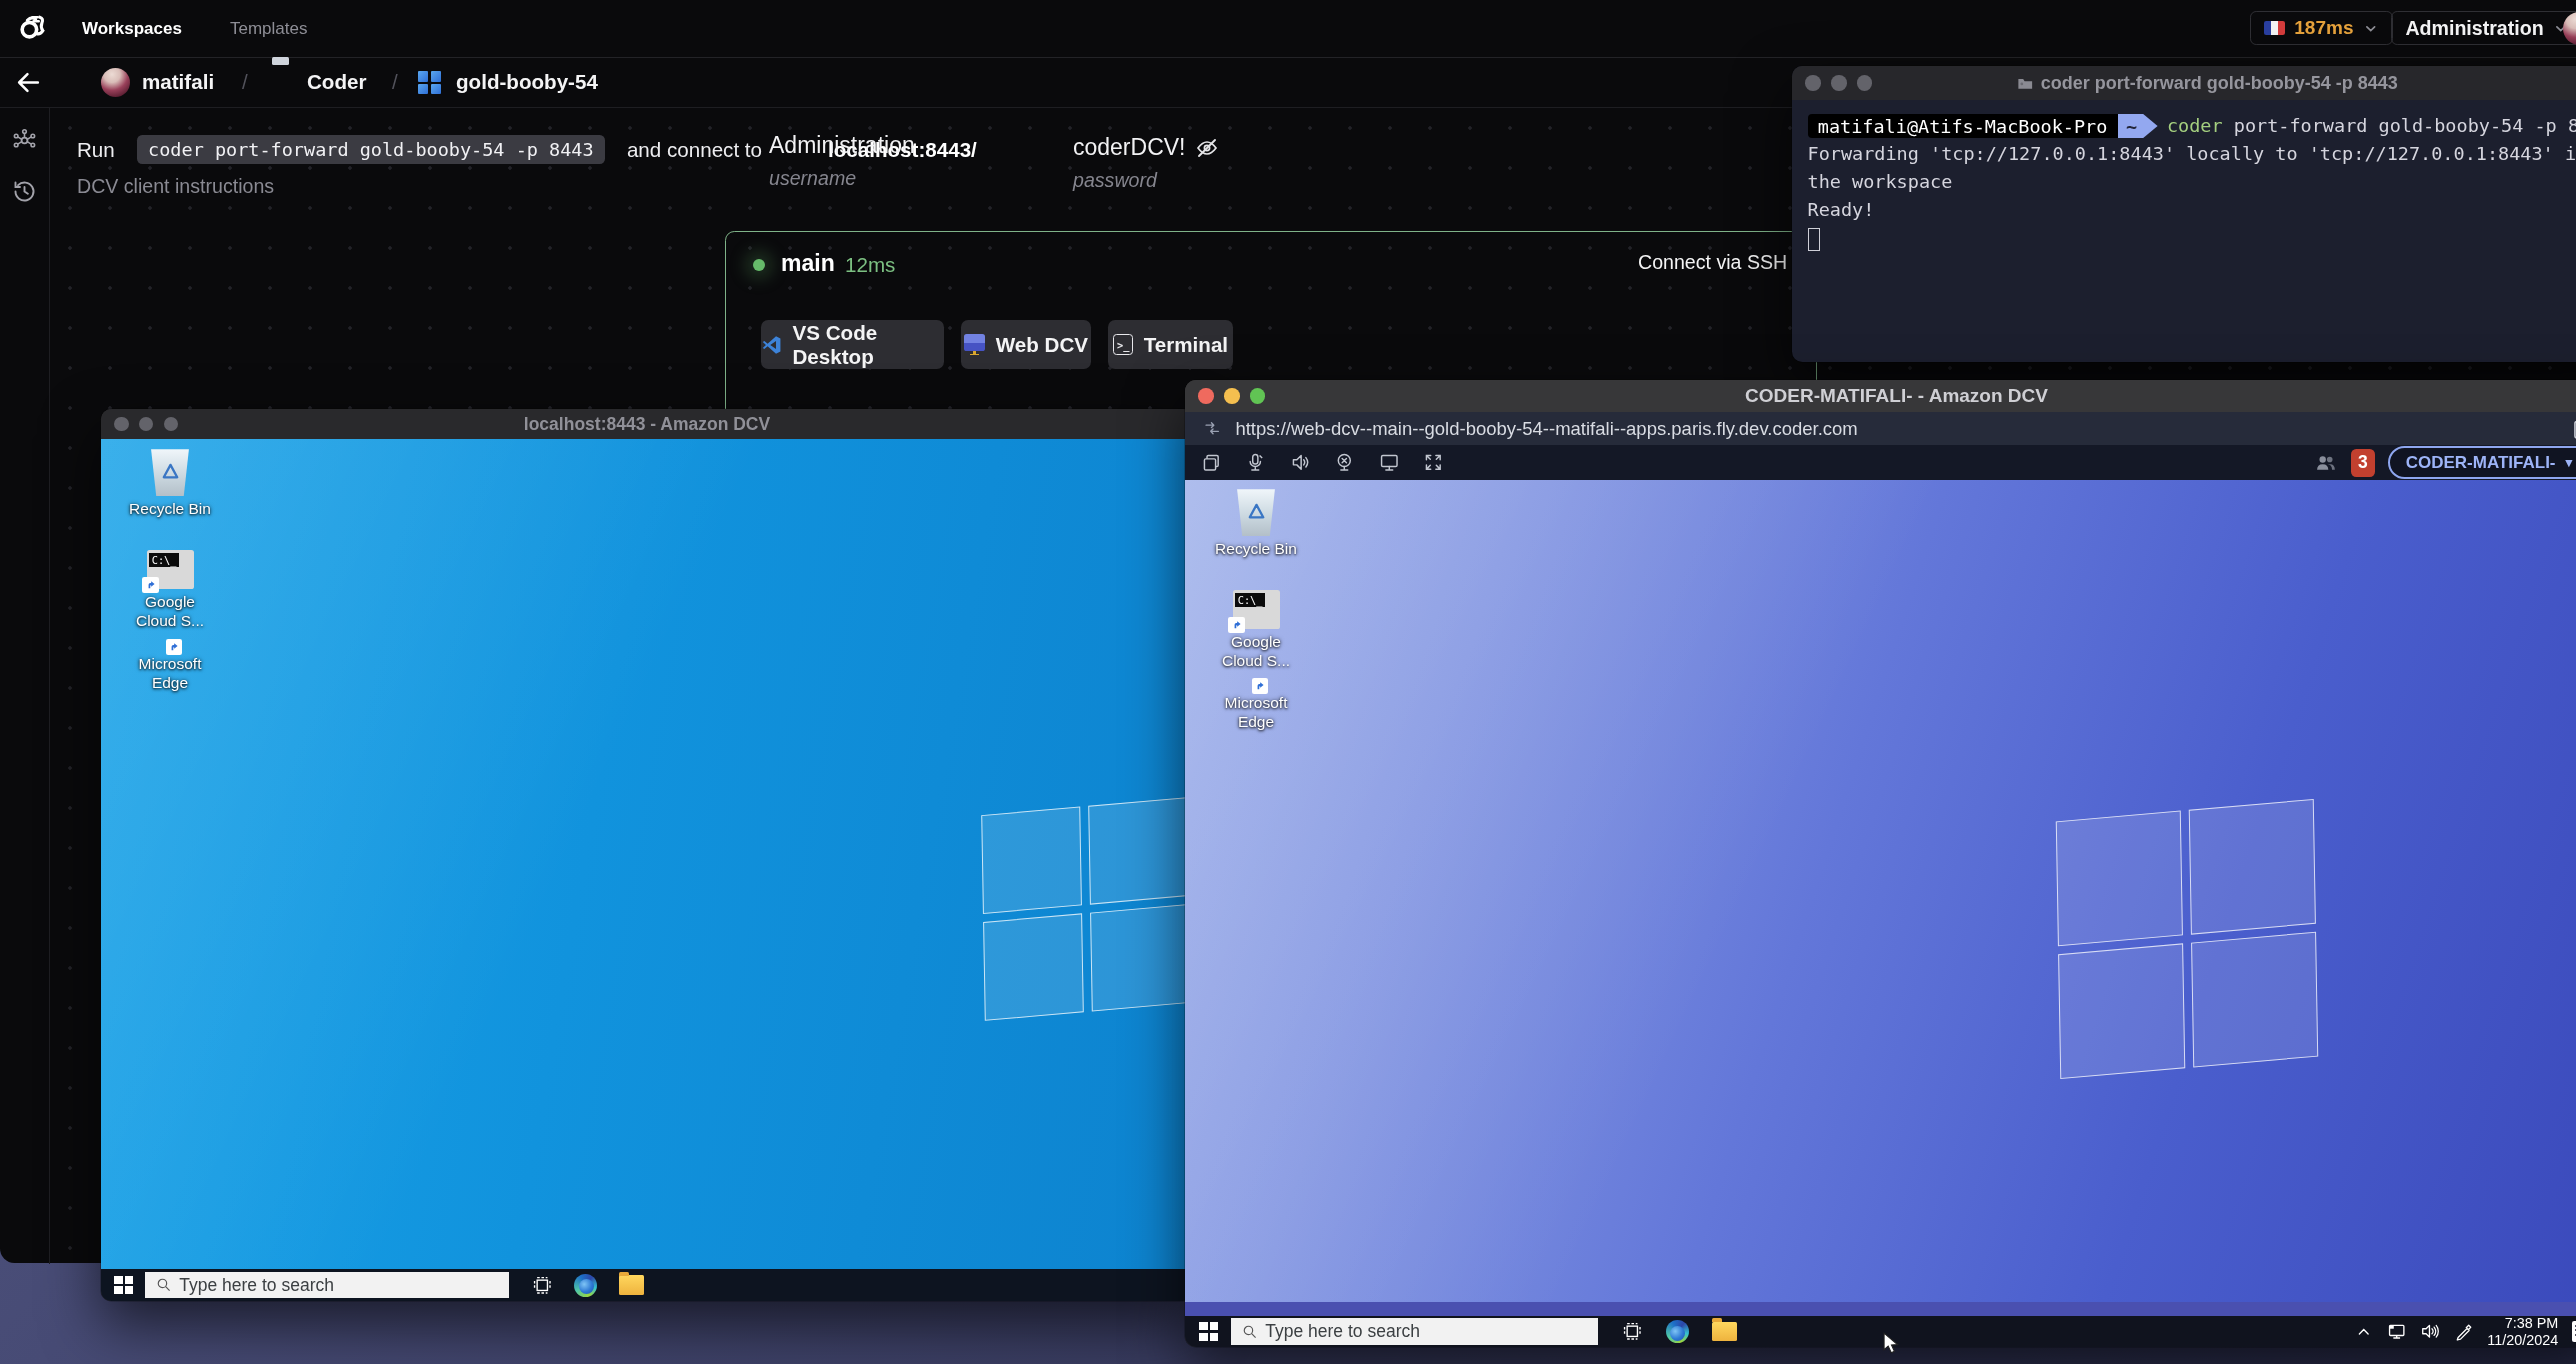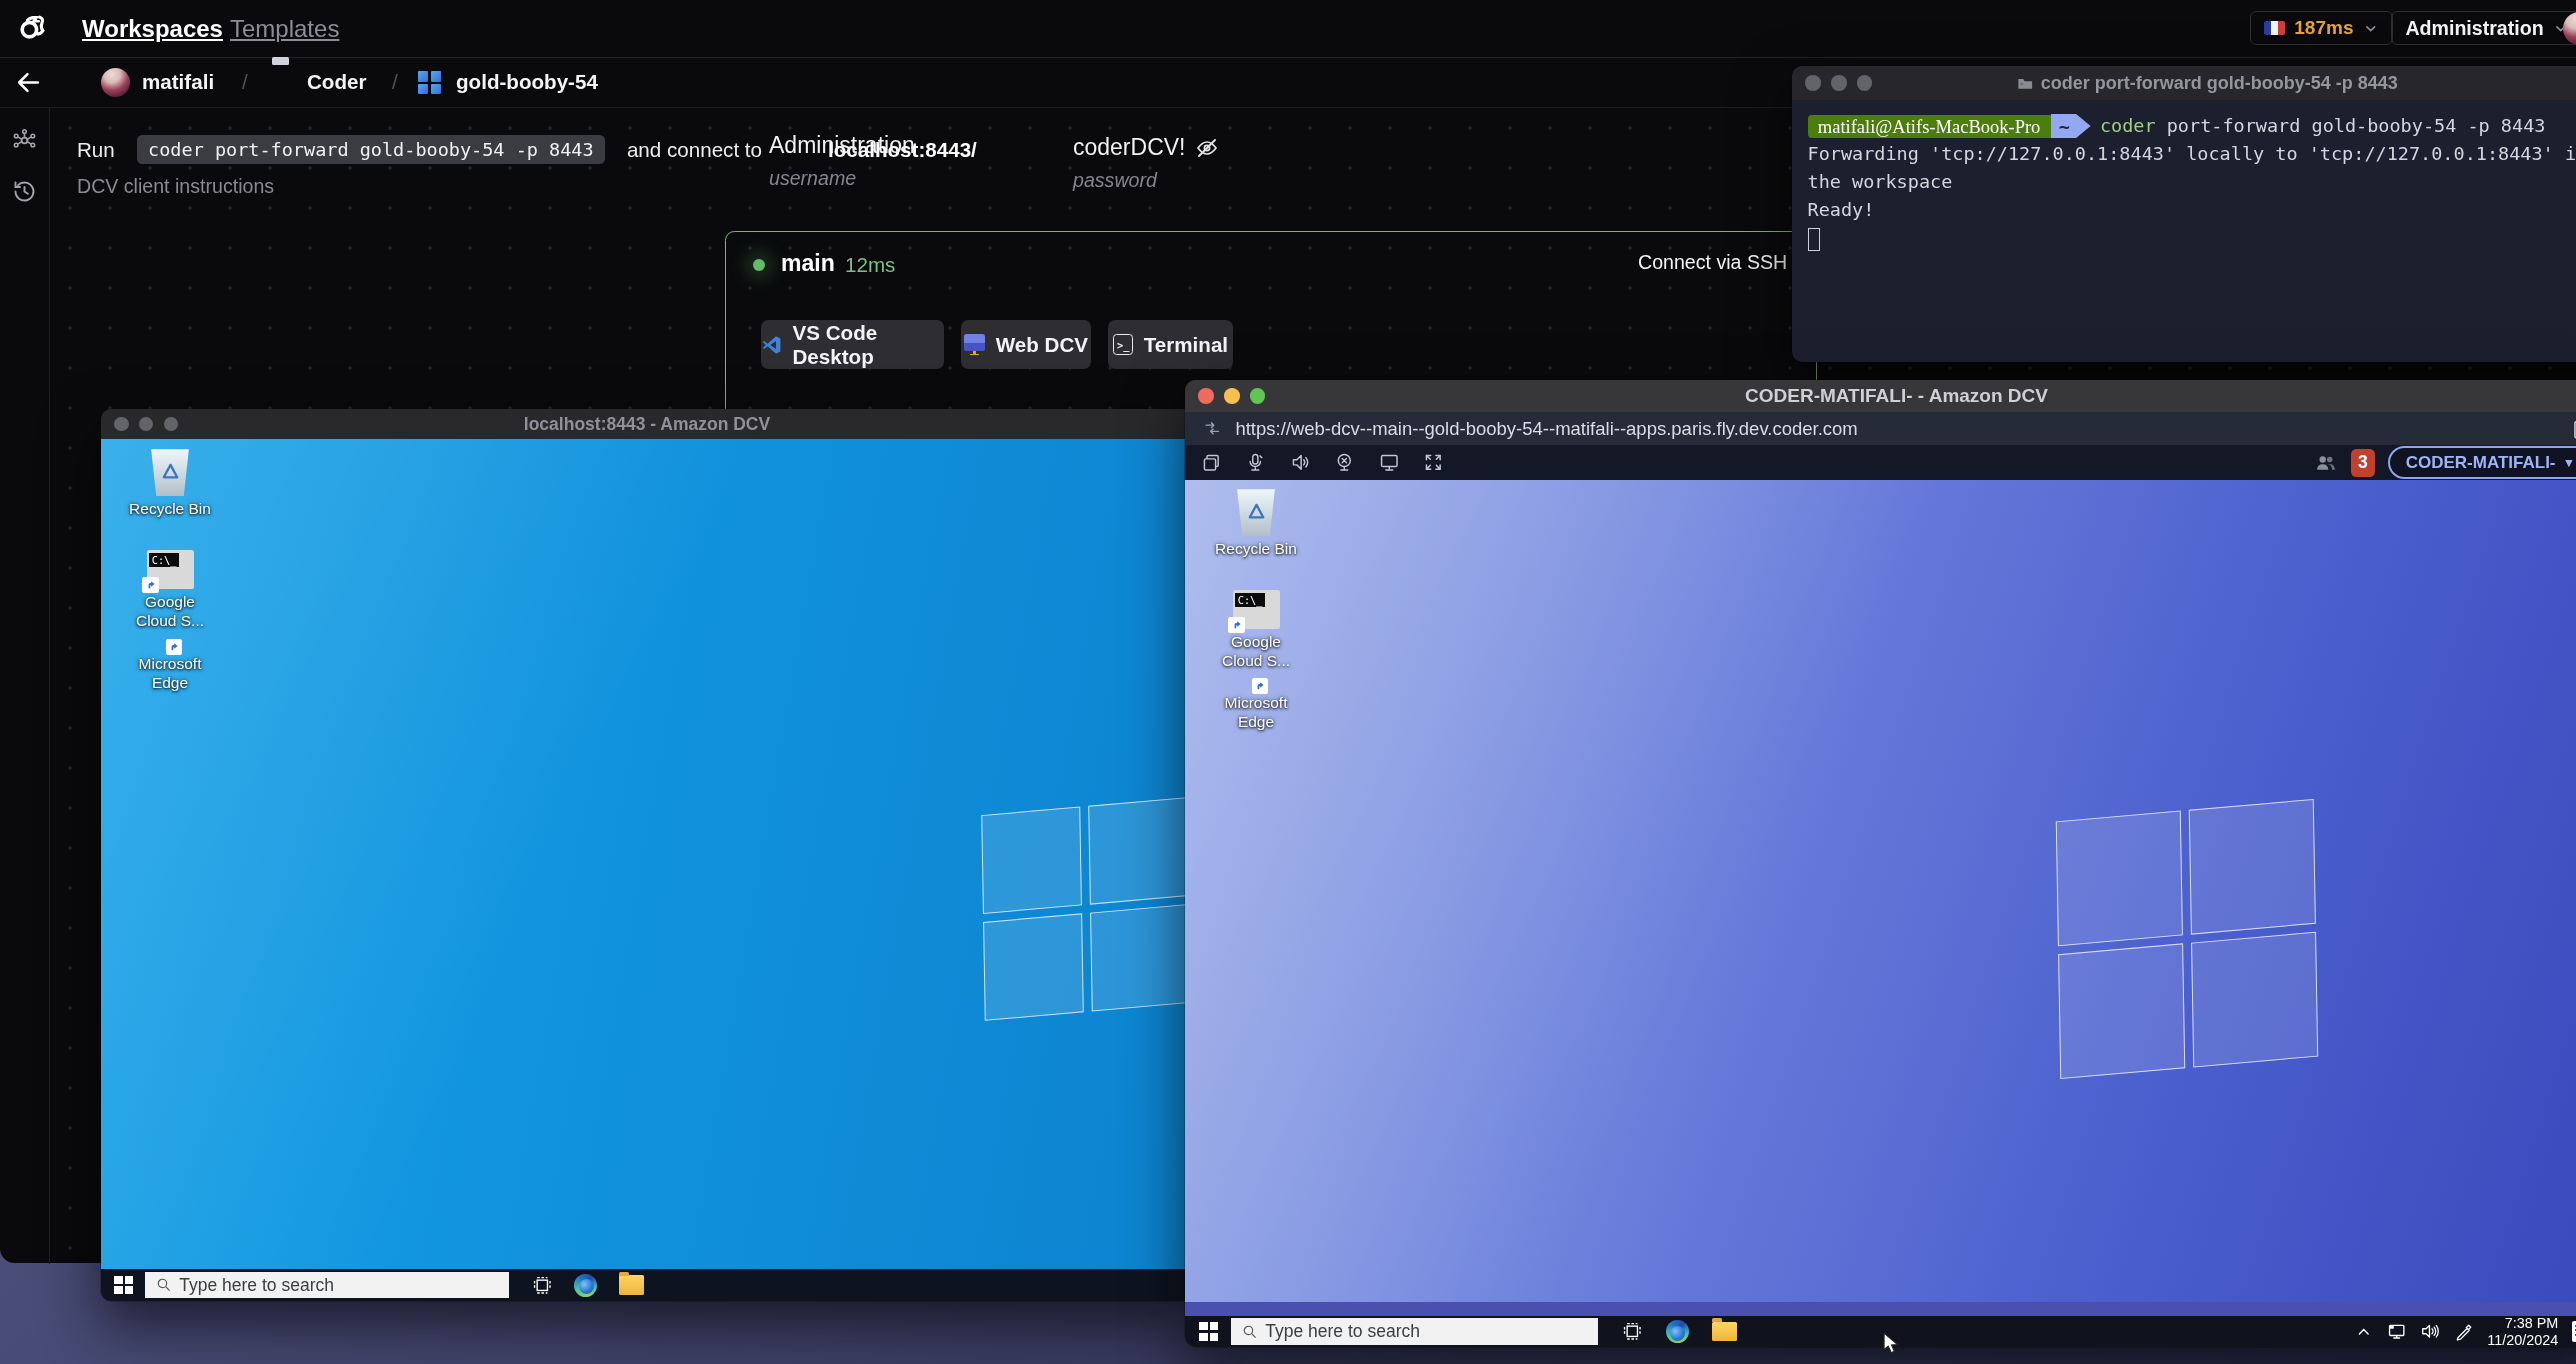--- a/index.html
+++ b/index.html
@@ -8,21 +8,21 @@
   #root{position:relative;width:2635px;height:1364px;overflow:hidden;
         background:linear-gradient(135deg,#5a5e8a 0%,#474b75 35%,#343759 70%,#272a48 100%);}
 
   
   .coder-page{left:0;top:0;width:2635px;height:1263px;background:#0a0a0c;
               border-radius:0 0 14.4px 14.4px;}
   .coder-header{left:0;top:0;width:100%;height:57px;border-bottom:1px solid #232327;
                 display:flex;align-items:center;}
   .coder-logo{position:absolute;left:16.5px;top:12.4px;}
   .nav-item{position:absolute;top:0;height:57px;display:flex;align-items:center;
-            font-size:24px;font-weight:600;color:#fff;cursor:pointer;text-decoration:underline;}
+            font-size:17px;font-weight:600;color:#fff;cursor:pointer;}
   .nav-item.dim{color:#8e8e96;font-weight:500;}
   .pill{position:absolute;top:11.3px;height:34px;border:1px solid #2f2f34;border-radius:6.2px;
         display:flex;align-items:center;gap:9.3px;padding:0 13.4px;box-sizing:border-box;}
   .flag{width:20.6px;height:14.4px;border-radius:2.1px;overflow:hidden;display:flex;}
   .flag i{flex:1;}
   .latency-txt{color:#e6a23c;font-size:19px;font-weight:600;}
   .admin-txt{color:#f4f4f5;font-size:19.6px;font-weight:600;}
   .chev{width:15.5px;height:15.5px;color:#8e8e96;}
   .avatar{border-radius:50%;background:radial-gradient(circle at 38% 22%,#ecdbd4 0%,#d9bdb8 28%,#99405a 55%,#5d1f33 80%,#3c1421 100%);}
   .crumb-bar{left:0;top:58px;width:100%;height:49px;border-bottom:1px solid #1e1e22;}
@@ -59,21 +59,21 @@
   .light{width:15.5px;height:15.5px;border-radius:50%;}
   .light.gray{background:#63636a;}
   .t-title{width:100%;text-align:center;font-weight:600;display:flex;align-items:center;justify-content:center;gap:7.2px;}
 
   
   .terminal{left:1792px;top:66px;width:831px;height:296px;background:#1c1f2e;border-radius:10.3px;}
   .terminal .titlebar{height:34px;background:#27272b;border-radius:10.3px 10.3px 0 0;}
   .terminal .t-title{font-size:18px;color:#95959d;}
   .term-body{position:absolute;left:0;top:34px;right:0;bottom:0;padding:12.4px 15.5px;
              font-family:"DejaVu Sans Mono",monospace;font-size:18.5px;color:#d5d5de;line-height:28px;}
-  .pl-host{background:#4d7c0f;color:#fff;padding:1.5px 10.3px;border-radius:4.1px 0 0 4.1px;font-family:Liberation Serif, serif;}
+  .pl-host{background:#000000;color:#fff;padding:1.5px 10.3px;border-radius:4.1px 0 0 4.1px;}
   .pl-arrow{background:#93a8f0;color:#23263a;padding:1.5px 20.6px 1.5px 8.2px;font-weight:700;
             clip-path:polygon(0 0,calc(100% - 14.4px) 0,100% 50%,calc(100% - 14.4px) 100%,0 100%);}
   .cmd-head{color:#a4cf7f;margin-left:9.3px;}
   .cursor-block{display:inline-block;width:10.3px;height:20.6px;border:1.5px solid #cfd0d8;vertical-align:middle;}
 
   
   .dcv-local{left:101px;top:409px;width:1092px;height:892px;border-radius:10.3px;background:#29292c;}
   .dcv-local .titlebar{height:30px;background:#29292c;border-radius:10.3px 10.3px 0 0;}
   .dcv-local .t-title{font-size:17.5px;color:#909098;}
   .light.sm{width:14.4px;height:14.4px;}

